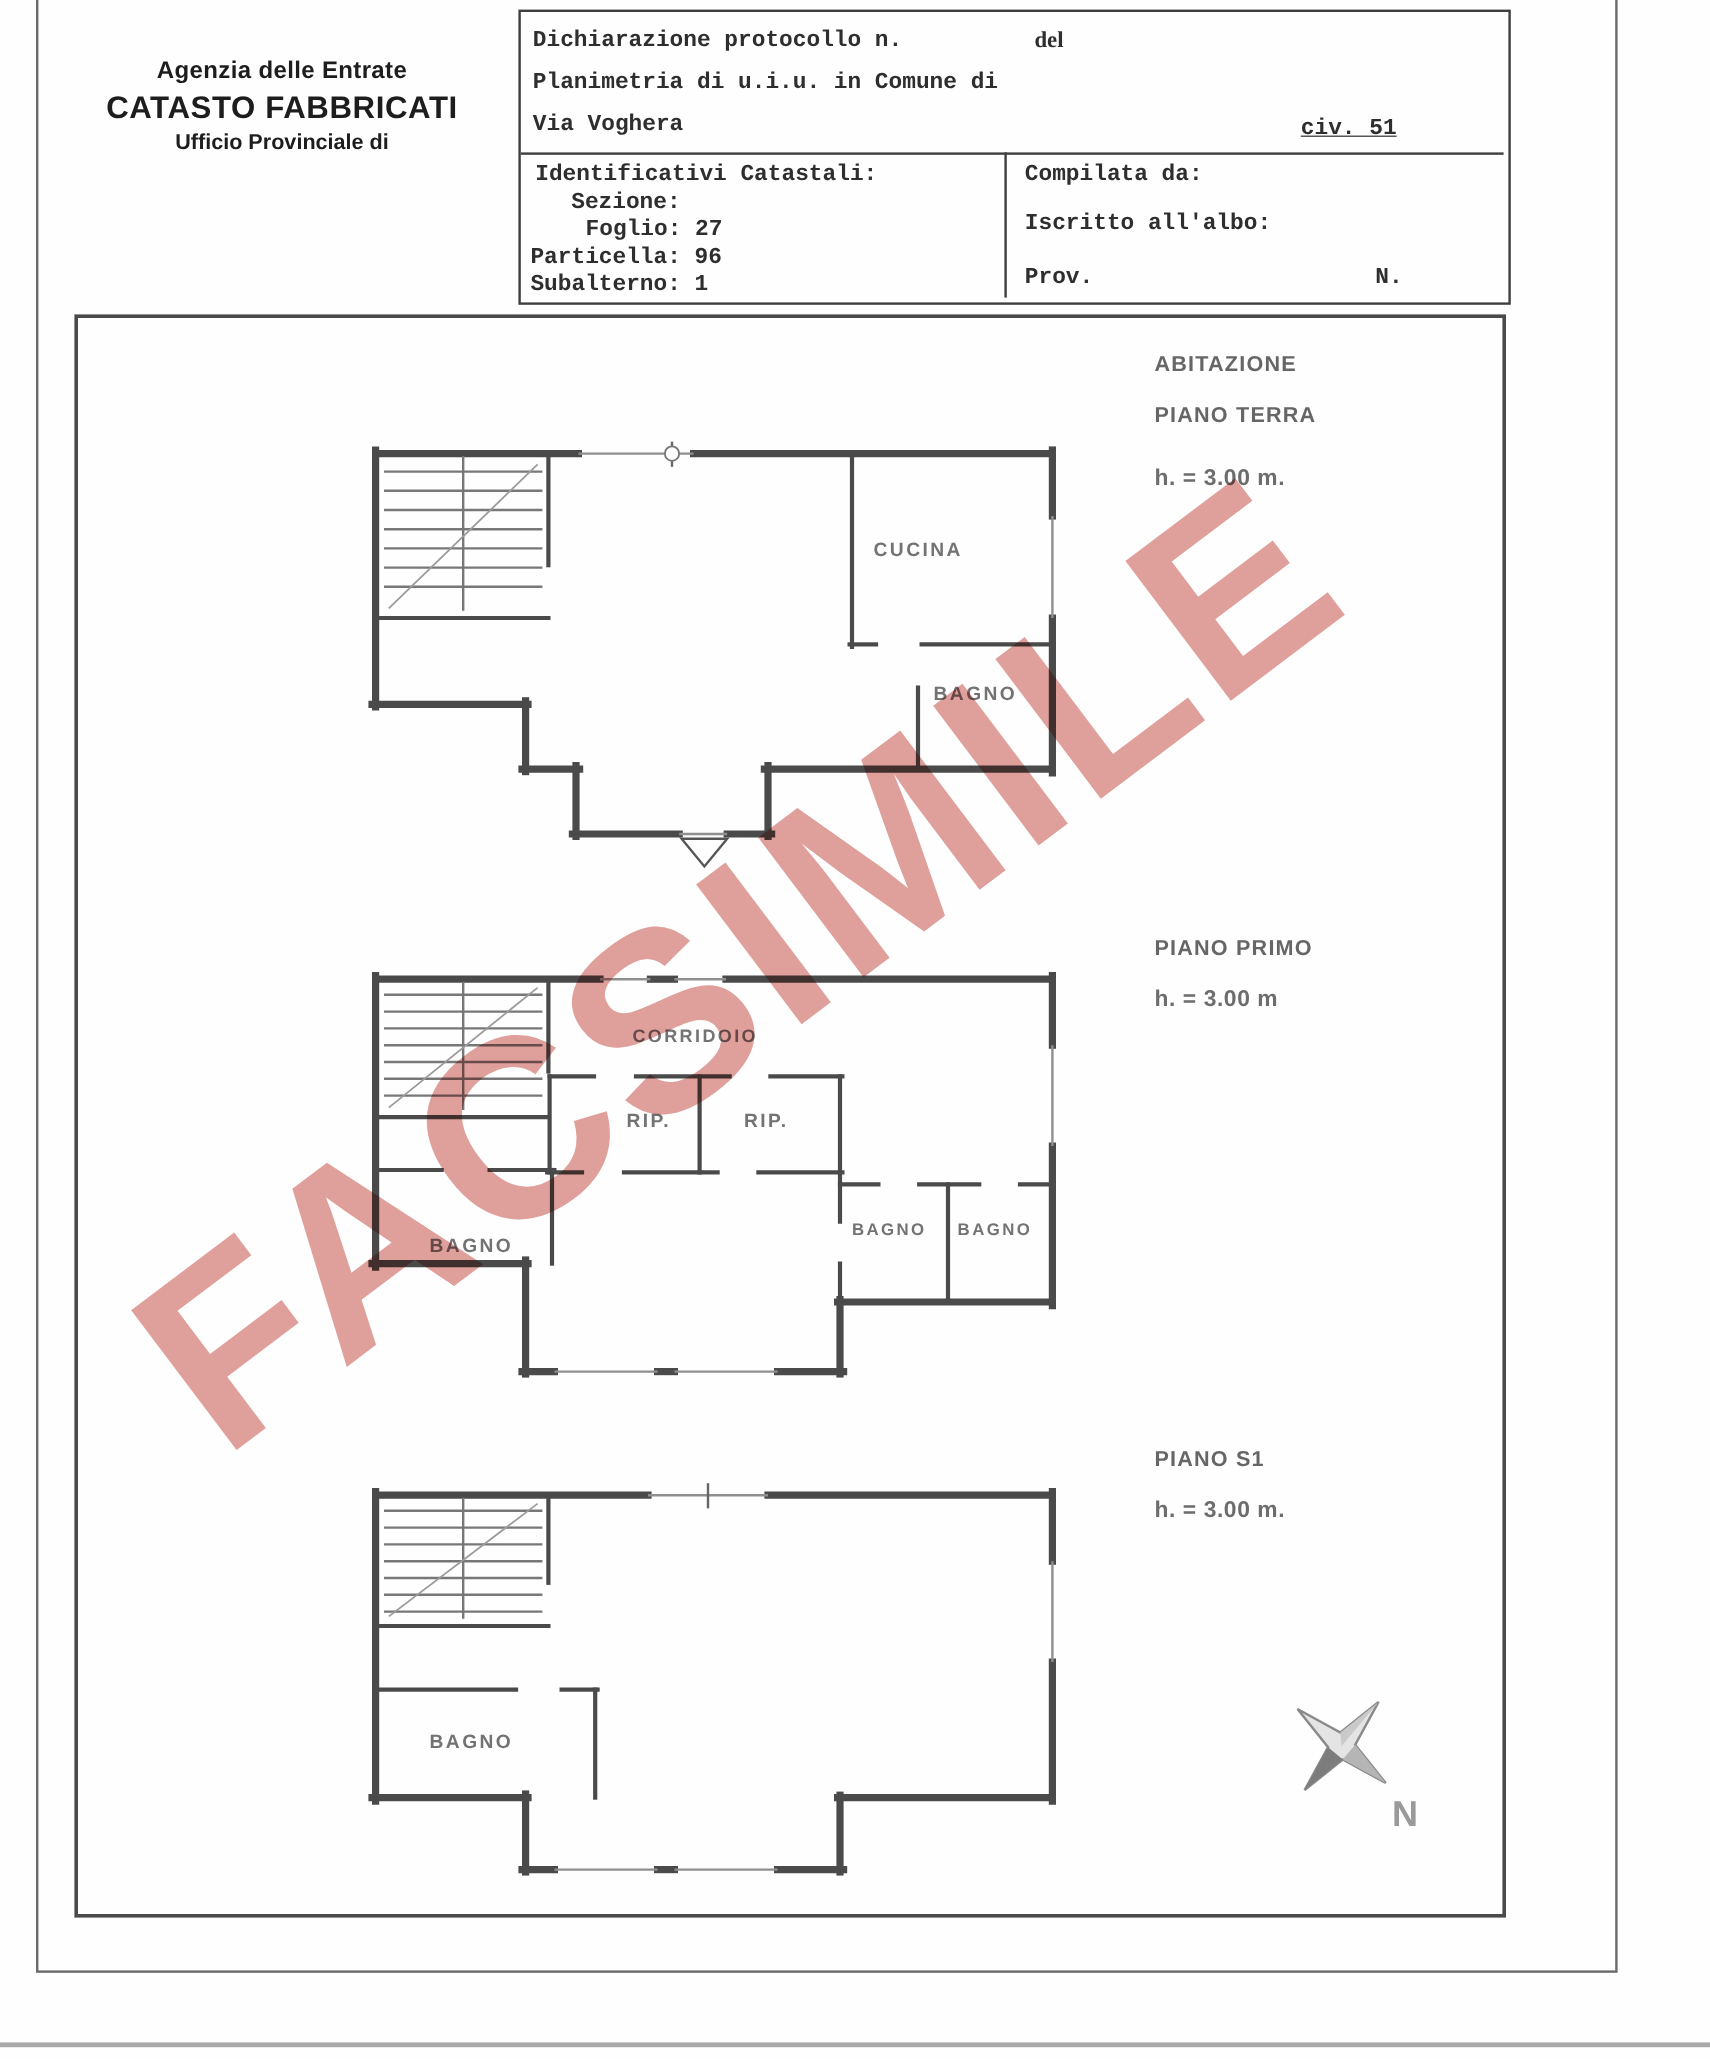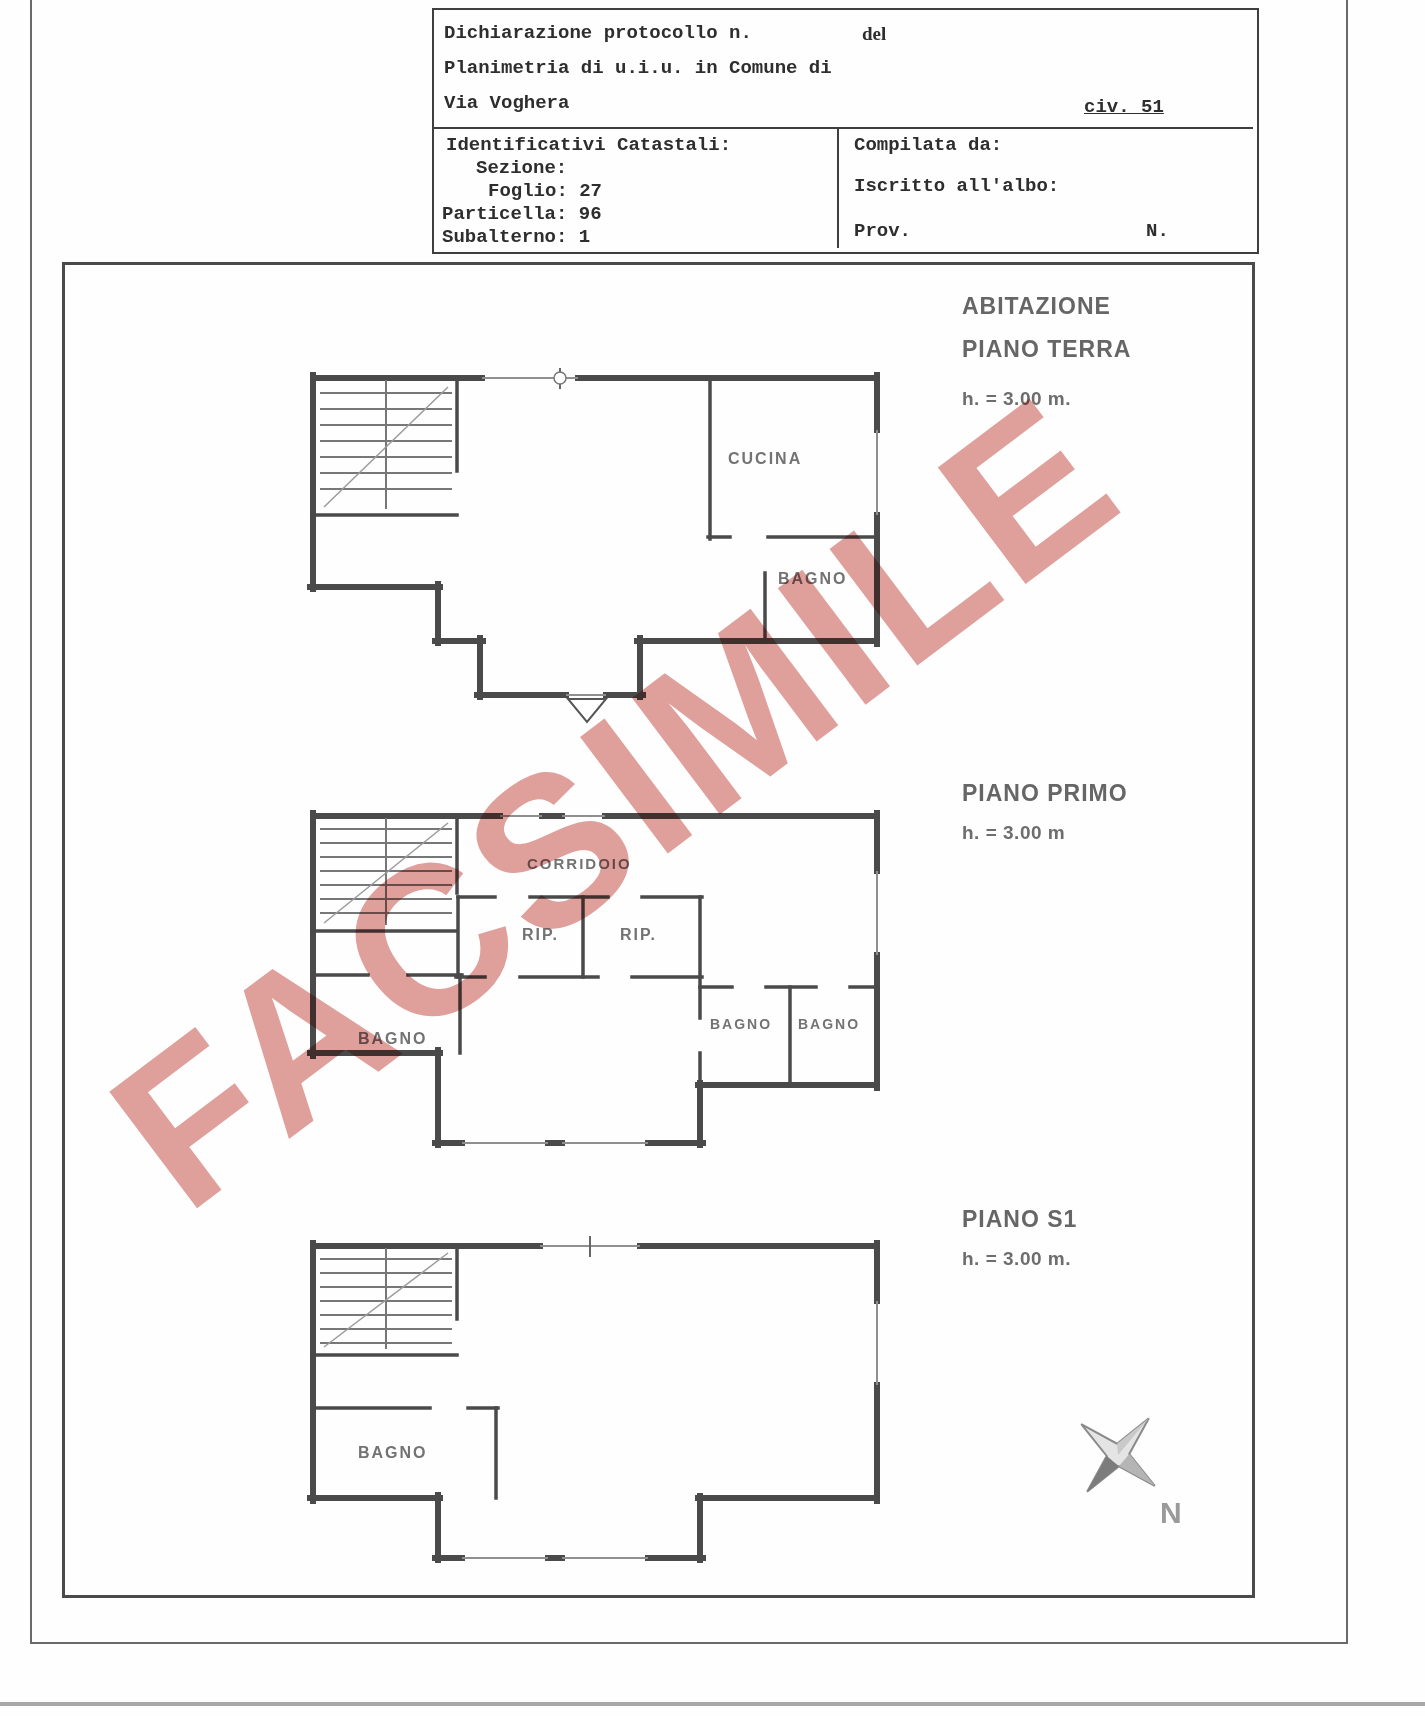--- a/index.html
+++ b/index.html
@@ -11,21 +11,21 @@
   .mono{font-family:"Liberation Mono","DejaVu Sans Mono",monospace;font-weight:700;color:#2e2e2e;}
   .box{border:2px solid #3f3f3f;background:transparent;}
   .page-border{border:2px solid #6a6a6a;}
   .frame{border:3px solid #4a4a4a;}
   .hdr{color:#1d1d1d;text-align:center;font-weight:700;}
   .hdr .l1{font-size:20px;letter-spacing:.3px;}
   .hdr .l2{font-size:26px;letter-spacing:.5px;margin-top:3px;}
   .hdr .l3{font-size:18px;margin-top:3px;}
   .form-text{font-size:19px;line-height:1;}
   .scheda-text{font-size:17px;line-height:1;}
-  .side-label{color:#666;font-weight:700;font-size:23px;letter-spacing:1px;}
+  .side-label{color:#666;font-weight:700;font-size:18px;letter-spacing:1px;}
   .side-h{color:#6d6d6d;font-weight:700;font-size:19px;letter-spacing:.5px;}
   .room-label{color:#737373;font-weight:700;font-size:16px;letter-spacing:2px;z-index:30;}
   .watermark{
     left:615px;top:802px;transform:translate(-50%,-50%) rotate(-37deg);
     font-weight:700;font-size:212px;letter-spacing:6px;white-space:nowrap;
     color:#cc6159;opacity:.6;mix-blend-mode:multiply;z-index:50;
     font-family:"Liberation Sans",sans-serif;
   }
   .north{color:#9a9a9a;font-weight:700;font-size:30px;}
   .divider-h{background:#3f3f3f;}
@@ -34,20 +34,25 @@
   svg{overflow:visible;}
 </style>
 </head>
 <body>
 
 <div id="canvas">
 
   <div class="abs page-border" style="left:30px;top:-8px;width:1314px;height:1648px;"></div>
   <div class="abs bottom-edge" style="left:0;top:1702px;width:1425px;height:4px;"></div>
 
+  <div class="abs hdr" style="left:85px;top:48px;width:300px;">
+    <div class="l1">Agenzia delle Entrate</div>
+    <div class="l2">CATASTO FABBRICATI</div>
+    <div class="l3">Ufficio Provinciale di</div>
+  </div>
 
   <div class="abs box" style="left:432px;top:8px;width:823px;height:242px;">
     <span class="abs mono form-text" style="left:10px;top:14px;">Dichiarazione protocollo n.</span>
     <span class="abs mono form-text" style="left:428px;top:14px;font-family:Liberation Serif, serif;">del</span>
     <span class="abs mono form-text" style="left:10px;top:49px;">Planimetria di u.i.u. in Comune di</span>
     <span class="abs mono form-text" style="left:10px;top:84px;">Via Voghera</span>
     <span class="abs mono form-text" style="left:650px;top:88px;text-decoration:underline;">civ. 51</span>
 
     <div class="abs divider-h" style="left:0;top:117px;width:819px;height:2px;"></div>
     <div class="abs divider-v" style="left:403px;top:117px;width:2px;height:121px;"></div>

